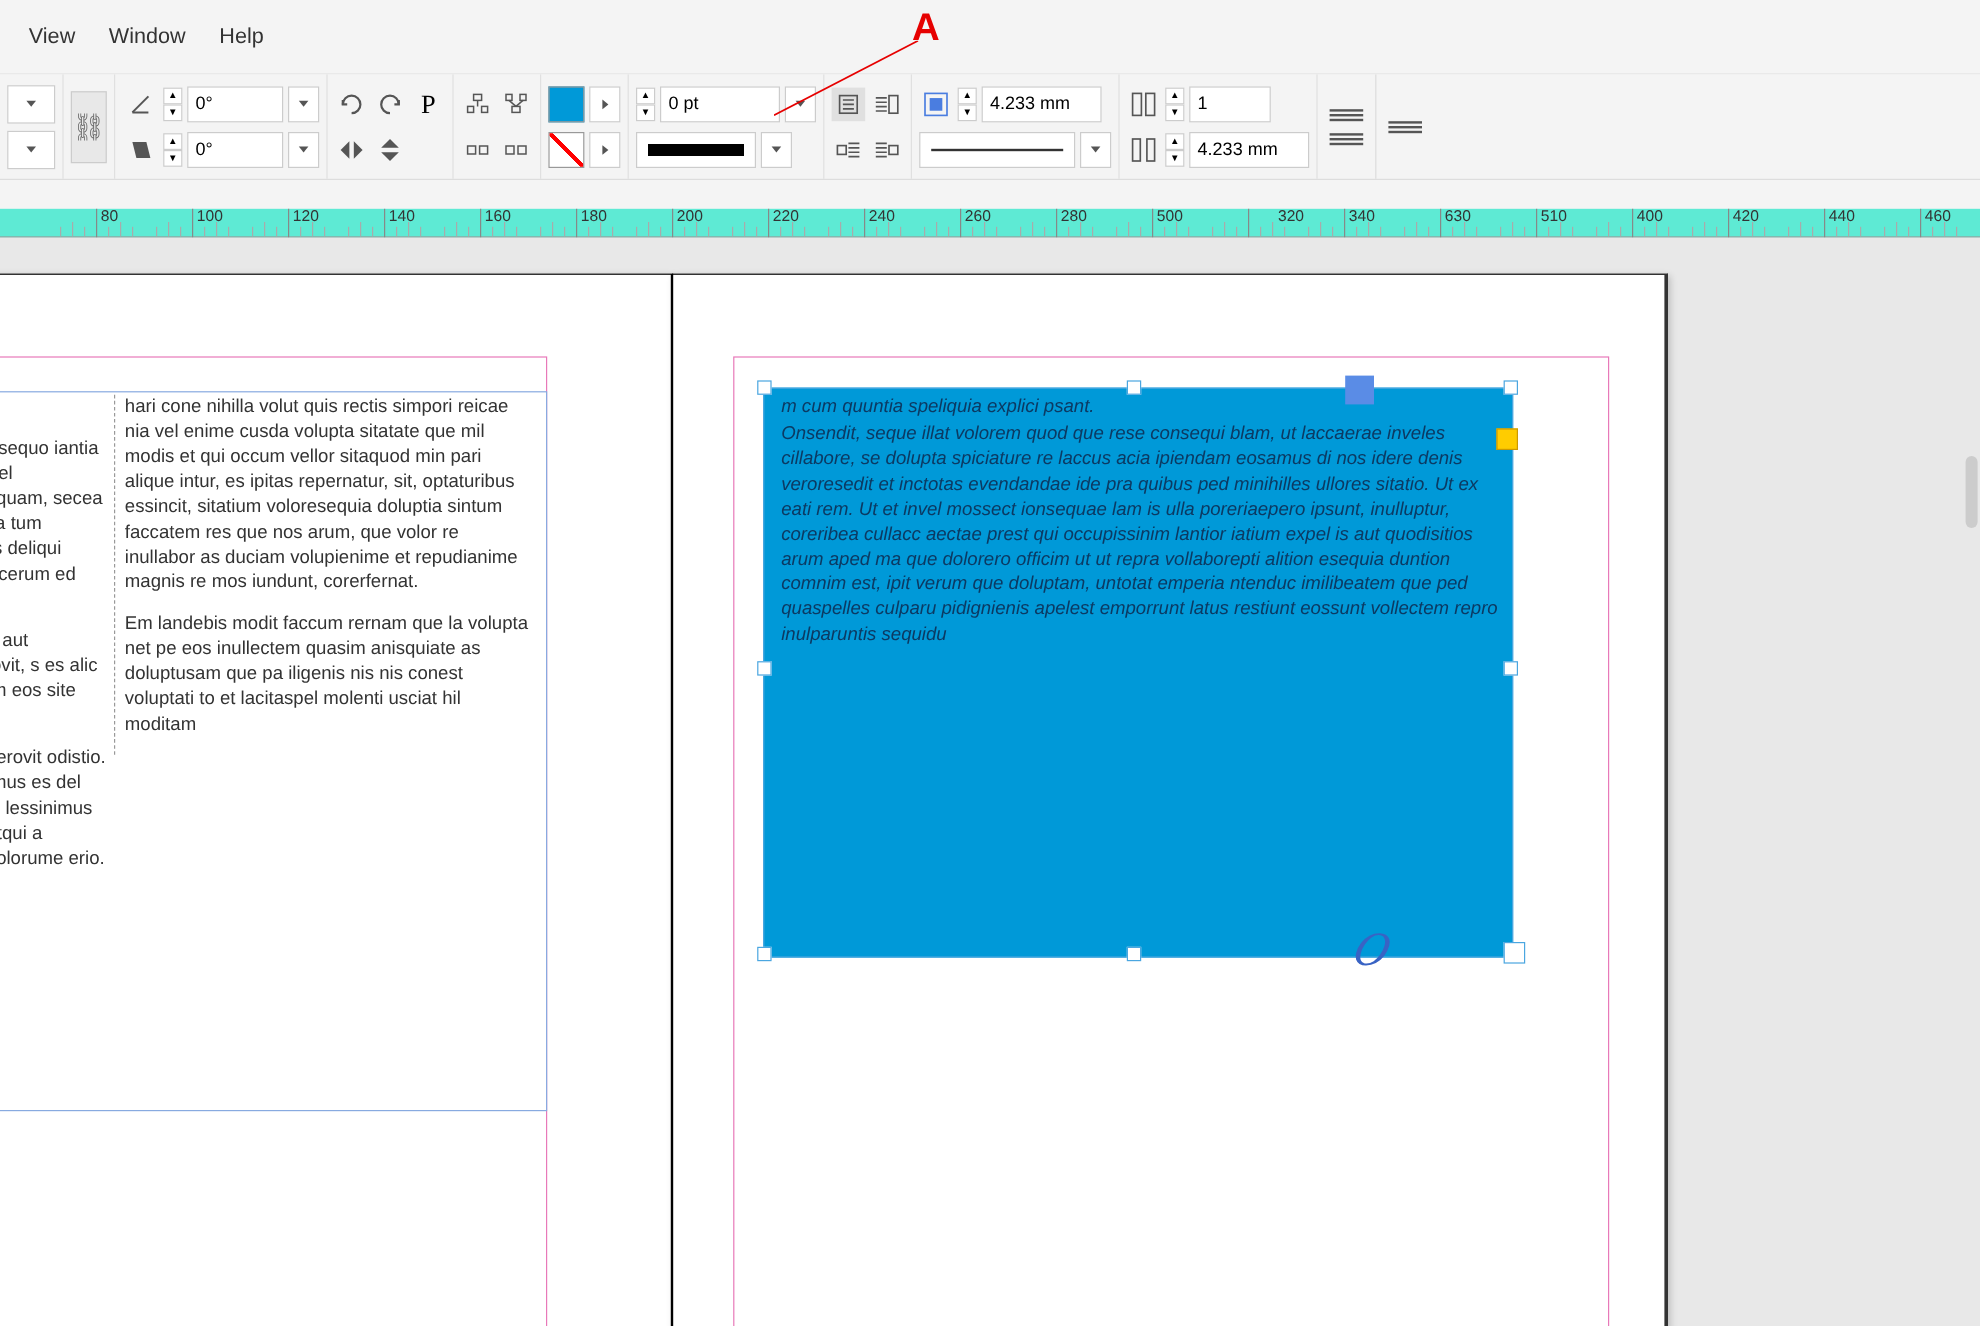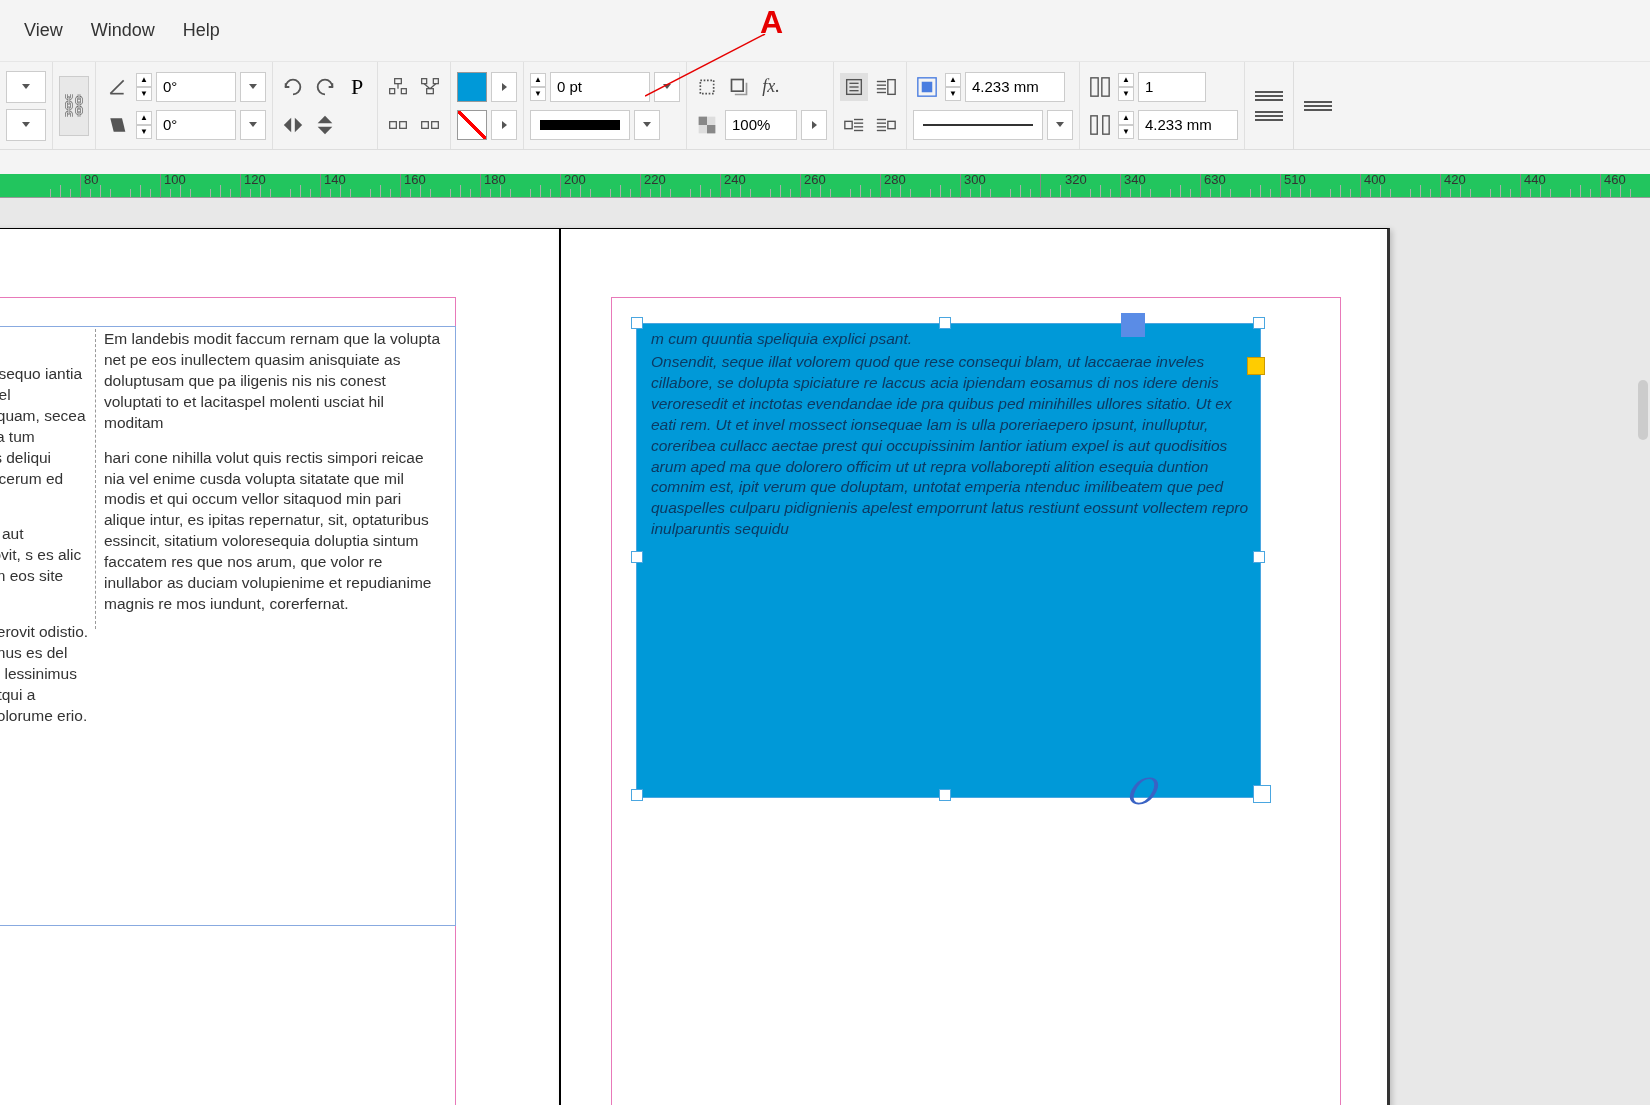--- a/index.html
+++ b/index.html
@@ -39,21 +39,21 @@
 .fx-label { font-family: serif; font-style: italic; font-size: 18px; color:#444; }
 .columns-field { width: 68px; height:30px; border:1px solid #ccc; background:#fff; display:flex; align-items:center; padding:0 6px; font-size:15px; }
 .panel-end { display:flex; flex-direction:column; justify-content:center; gap:6px; padding:0 10px; }
 .lines-btn { width: 28px; height: 14px; display:flex; flex-direction:column; gap:2px; justify-content:center; }
 .lines-btn span { height:2px; background:#555; }
 
 .annotation-a { position:absolute; left: 760px; top: 4px; color:#e60000; font-weight:900; font-size:32px; font-family: Arial, sans-serif; z-index: 50; }
 .annotation-line { position:absolute; z-index: 49; }
 
 .canvas-wrap { position: relative; height: calc(1105px - 150px); background:#f4f4f4; overflow:hidden; }
-.ruler { position:absolute; top: 24px; left:0; right:0; height: 24px; background:#22c55e; border-bottom:1px solid #999; font-size:13px; color:#333; }
+.ruler { position:absolute; top: 24px; left:0; right:0; height: 24px; background:#5eead4; border-bottom:1px solid #999; font-size:13px; color:#333; }
 .ruler-tick { position:absolute; top:0; height: 24px; border-left: 1px solid #888; padding-left: 3px; line-height: 11px; }
 .ruler-sub { position:absolute; bottom:0; height:8px; border-left:1px solid #aaa; }
 .ruler-sub.mid { height: 12px; }
 .pasteboard { position:absolute; top: 48px; left:0; right:0; bottom:0; background:#e8e8e8; }
 .page { position:absolute; background:#fff; box-shadow: 2px 2px 6px rgba(0,0,0,.2); border:1px solid #000; }
 .page-left { left: -70px; top: 30px; width: 630px; height: 950px; }
 .page-right { left: 560px; top: 30px; width: 830px; height: 950px; border-right: 3px solid #333; }
 .margin-frame { position:absolute; border: 1px solid #e879b9; }
 .ml { left: -60px; top: 68px; width: 585px; height: 870px; }
 .mr { left: 50px; top: 68px; width: 730px; height: 870px; }
@@ -213,47 +213,20 @@
           <span>▼</span>
         </span>
       <span class="num-field num-field-wide">0 pt</span>
       <span class="dd chev-down"></span>
     </div>
     <div class="ctrl-row">
       <span class="stroke-preview">
           <span class="bar"></span>
         </span>
       <span class="dd chev-down"></span>
-    </div>
-  </div>
-  <div class="ctrl-col">
-    <div class="ctrl-row">
-      <span class="thin-icon">
-          <svg width="20" height="20" viewBox="0 0 24 24" fill="none" stroke="#555" stroke-width="2" stroke-dasharray="2 2">
-            <rect x="4" y="4" width="16" height="16"></rect>
-          </svg>
-        </span>
-      <span class="thin-icon">
-          <svg width="20" height="20" viewBox="0 0 24 24" fill="none" stroke="#555" stroke-width="2">
-            <rect x="3" y="3" width="14" height="14"></rect>
-            <path d="M7 21 L21 21 L21 7" stroke="#999"></path>
-          </svg>
-        </span>
-      <span class="thin-icon fx-label">fx.</span>
-    </div>
-    <div class="ctrl-row">
-      <span class="thin-icon">
-          <svg width="20" height="20" viewBox="0 0 24 24">
-            <rect x="2" y="2" width="20" height="20" fill="#ddd"></rect>
-            <rect x="2" y="2" width="10" height="10" fill="#888"></rect>
-            <rect x="12" y="12" width="10" height="10" fill="#888"></rect>
-          </svg>
-        </span>
-      <span class="pct-field">100%</span>
-      <span class="popout-btn chev-right"></span>
     </div>
   </div>
   <div class="ctrl-col">
     <div class="ctrl-row">
       <span class="thin-icon" style="background:#e0e0e0;">
           <svg width="22" height="22" viewBox="0 0 24 24" fill="none" stroke="#555" stroke-width="1.5">
             <rect x="4" y="4" width="16" height="16"></rect>
             <line x1="7" y1="8" x2="17" y2="8"></line>
             <line x1="7" y1="12" x2="17" y2="12"></line>
             <line x1="7" y1="16" x2="17" y2="16"></line>
@@ -435,21 +408,21 @@
       <div class="ruler-sub" style="left: 850px;"></div>
       <div class="ruler-sub mid" style="left: 860px;"></div>
       <div class="ruler-sub" style="left: 870px;"></div>
       <div class="ruler-tick" style="left: 880px;">280</div>
       <div class="ruler-sub" style="left: 890px;"></div>
       <div class="ruler-sub mid" style="left: 900px;"></div>
       <div class="ruler-sub" style="left: 910px;"></div>
       <div class="ruler-sub" style="left: 930px;"></div>
       <div class="ruler-sub mid" style="left: 940px;"></div>
       <div class="ruler-sub" style="left: 950px;"></div>
-      <div class="ruler-tick" style="left: 960px;">300</div>
+      <div class="ruler-tick" style="left: 960px;">500</div>
       <div class="ruler-sub" style="left: 970px;"></div>
       <div class="ruler-sub mid" style="left: 980px;"></div>
       <div class="ruler-sub" style="left: 990px;"></div>
       <div class="ruler-sub" style="left: 1010px;"></div>
       <div class="ruler-sub mid" style="left: 1020px;"></div>
       <div class="ruler-sub" style="left: 1030px;"></div>
       <div class="ruler-tick" style="left: 1040px; padding-left: 24px;">320</div>
       <div class="ruler-sub" style="left: 1050px;"></div>
       <div class="ruler-sub mid" style="left: 1060px;"></div>
       <div class="ruler-sub" style="left: 1070px;"></div>
@@ -507,22 +480,22 @@
     <div class="page page-left">
       <div class="margin-frame ml"></div>
       <div class="col-border"></div>
       <div class="text-frame tf1" id="tcol1">
           <p>i rerunt.</p>
           <p>ih itibea dessimus sequo iantia n unti dolupture, idel maiorerrum tas eaquam, secea tis nobit provid quia tum illuptassum inus os deliqui sequo tur aut alit acerum ed explitecae lab ium</p>
           <p>net que poria o. Et aut esequidel os exerovit, s es alic to dolessite runtium eos site eatis apere sum</p>
           <p>i il et aut optam nserovit odistio. dicabo. Volores simus es del mo es eicabo. Non lessinimus que titate offic totatqui a nusdanimi, atem volorume erio. am, quamus rero</p>
         </div>
       <div class="text-frame tf2" id="tcol2">
+          <p>hari cone nihilla volut quis rectis simpori reicae nia vel enime cusda volupta sitatate que mil modis et qui occum vellor sitaquod min pari alique intur, es ipitas repernatur, sit, optaturibus essincit, sitatium voloresequia doluptia sintum faccatem res que nos arum, que volor re inullabor as duciam volupienime et repudianime magnis re mos iundunt, corerfernat.</p>
           <p>Em landebis modit faccum rernam que la volupta net pe eos inullectem quasim anisquiate as doluptusam que pa iligenis nis nis conest voluptati to et lacitaspel molenti usciat hil moditam</p>
-          <p>hari cone nihilla volut quis rectis simpori reicae nia vel enime cusda volupta sitatate que mil modis et qui occum vellor sitaquod min pari alique intur, es ipitas repernatur, sit, optaturibus essincit, sitatium voloresequia doluptia sintum faccatem res que nos arum, que volor re inullabor as duciam volupienime et repudianime magnis re mos iundunt, corerfernat.</p>
         </div>
     </div>
     <div class="page page-right">
       <div class="margin-frame mr"></div>
       <div class="sel-box"></div>
       <div class="text-frame tf3" id="tcol3">
           <p>m cum quuntia speliquia explici psant.</p>
           <p>Onsendit, seque illat volorem quod que rese consequi blam, ut laccaerae inveles cillabore, se dolupta spiciature re laccus acia ipiendam eosamus di nos idere denis veroresedit et inctotas evendandae ide pra quibus ped minihilles ullores sitatio. Ut ex eati rem. Ut et invel mossect ionsequae lam is ulla poreriaepero ipsunt, inulluptur, coreribea cullacc aectae prest qui occupissinim lantior iatium expel is aut quodisitios arum aped ma que dolorero officim ut ut repra vollaborepti alition esequia duntion comnim est, ipit verum que doluptam, untotat emperia ntenduc imilibeatem que ped quaspelles culparu pidignienis apelest emporrunt latus restiunt eossunt vollectem repro inulparuntis sequidu</p>
         </div>
       <span class="handle h-tl"></span>

